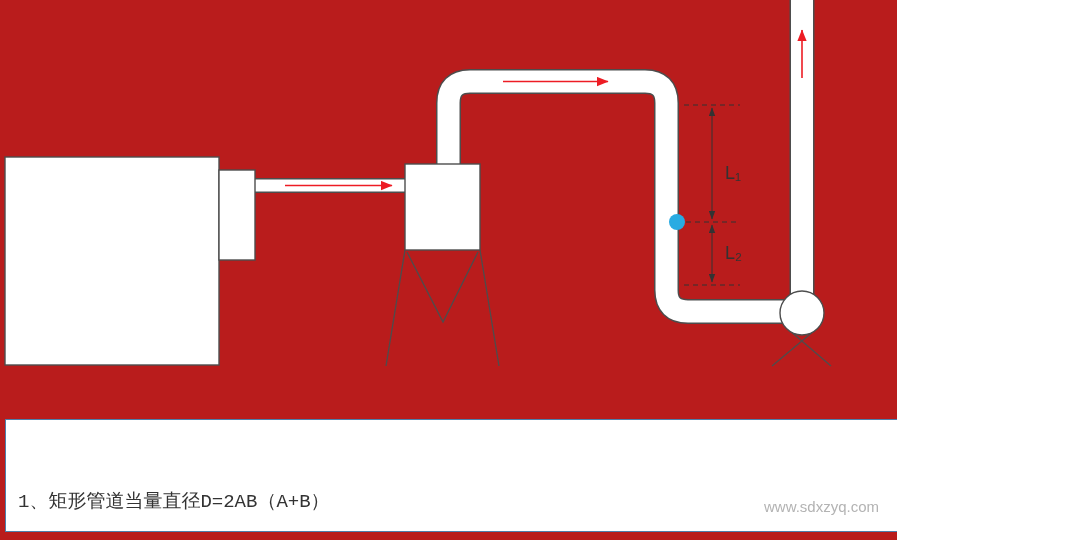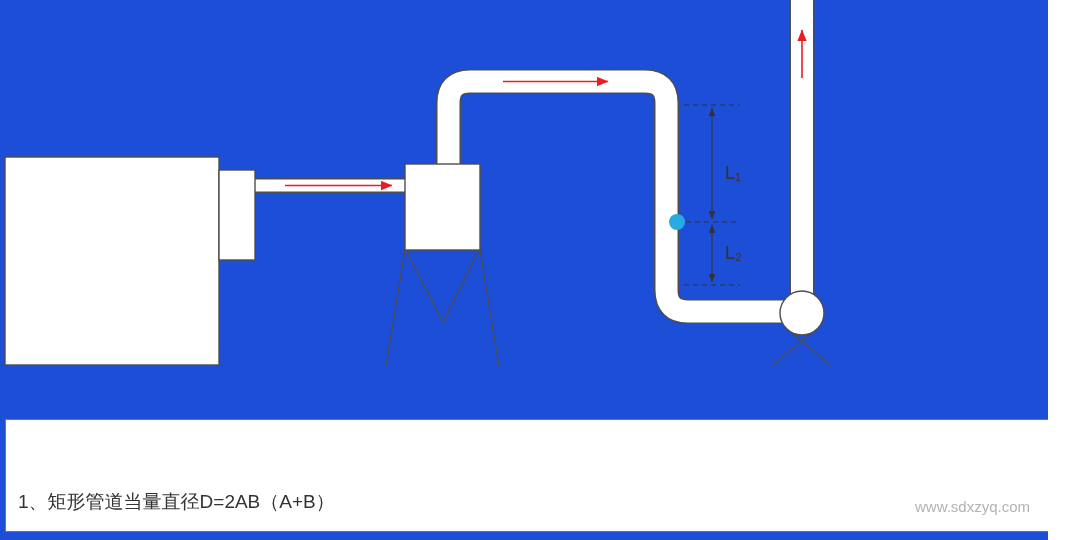--- a/index.html
+++ b/index.html
@@ -1,32 +1,32 @@
 <!DOCTYPE html>
 <html><head>
 <meta charset="utf-8">
 <style>
   html,body{margin:0;padding:0;background:#fff;}
   .stage{
-    position:relative;width:1048px;height:540px;background:#1d4ed8;overflow:hidden;
+    position:relative;width:897px;height:540px;background:#b91c1c;overflow:hidden;
     font-family:"Liberation Sans", sans-serif;
   }
   .stage svg{position:absolute;left:0;top:0;}
   .pipe-outer{fill:none;stroke:#4d4d4d;}
   .pipe-inner{fill:none;stroke:#ffffff;}
   .box{fill:#ffffff;stroke:#4d4d4d;stroke-width:1.4;}
   .thin{fill:none;stroke:#4d4d4d;stroke-width:1.3;}
   .dim-dash{stroke:#333333;stroke-width:1;stroke-dasharray:5 4;}
   .dim{stroke:#333333;stroke-width:1;}
   .arrow{stroke:#ed1c24;stroke-width:1.6;}
   .dim-label{font-size:18px;fill:#333333;font-family:"Liberation Sans", sans-serif;}
   .notes-box{
     position:absolute;left:5px;top:419px;width:1066px;height:113px;
     border:1.6px solid #4e7fab;background:#ffffff;box-sizing:border-box;
-    padding:7px 12px;font-size:19px;line-height:30px;color:#333333;white-space:pre;
+    padding:7px 12px;font-size:19px;line-height:30px;color:#333333;white-space:pre;font-family:Liberation Mono, monospace;
   }
   .watermark{
     position:absolute;right:18px;top:498px;font-size:15px;color:#b3b3b3;margin-left:8px;
   }
 </style>
 </head>
 <body>
 
 <div class="stage">
 

